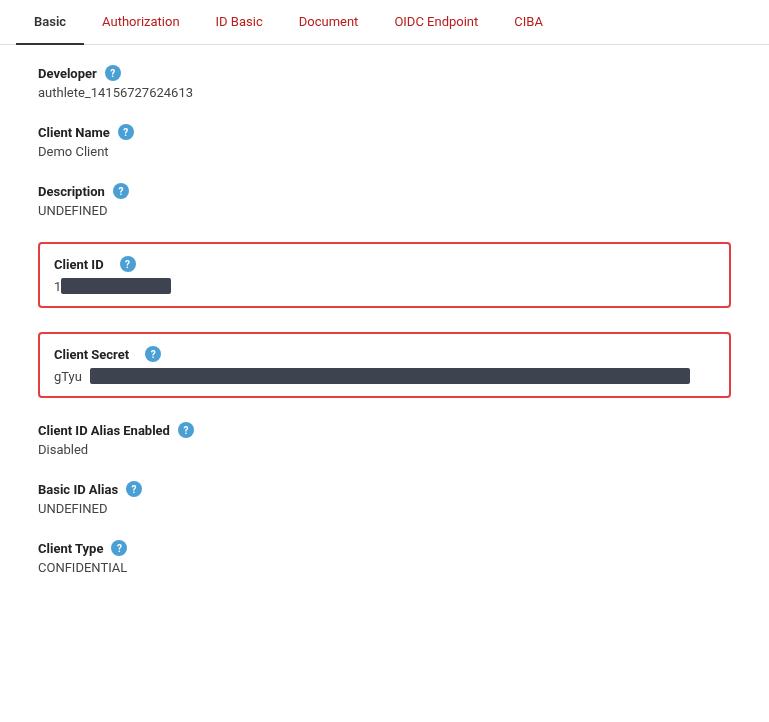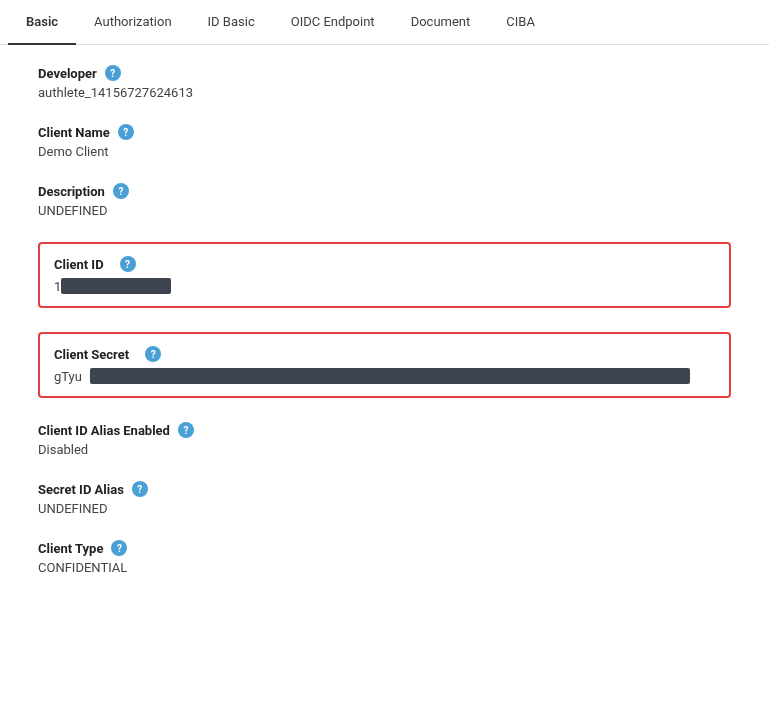--- a/index.html
+++ b/index.html
@@ -13,28 +13,28 @@
       background: #fff;
       color: #333;
       width: 769px;
       min-height: 722px;
       font-size: 14px;
     }
 
     .tabs {
       display: flex;
       border-bottom: 1px solid #ddd;
-      padding: 0 8px;
+      padding: 0 16px;
       background: #fff;
     }
 
     .tab {
       padding: 14px 18px;
       cursor: pointer;
-      color: #404040;
+      color: #b91c1c;
       font-size: 13px;
       border-bottom: 2px solid transparent;
       margin-bottom: -1px;
       white-space: nowrap;
     }
 
     .tab.active {
       color: #333;
       font-weight: 600;
       border-bottom: 2px solid #333;
@@ -123,24 +123,24 @@
   <div class="tab active">
     <span>Basic</span>
   </div>
   <div class="tab">
     <span>Authorization</span>
   </div>
   <div class="tab">
     <span>ID Basic</span>
   </div>
   <div class="tab">
+    <span>Document</span>
+  </div>
+  <div class="tab">
     <span>OIDC Endpoint</span>
-  </div>
-  <div class="tab">
-    <span>Document</span>
   </div>
   <div class="tab">
     <span>CIBA</span>
   </div>
 </div>
 
 <div class="content">
 
   <div class="field-section">
     <div class="field-label">
@@ -191,21 +191,21 @@
   <div class="field-section">
     <div class="field-label">
       <span>Client ID Alias Enabled</span>
       <span class="help-icon">?</span>
     </div>
     <div class="field-value">Disabled</div>
   </div>
 
   <div class="field-section">
     <div class="field-label">
-      <span>Secret ID Alias</span>
+      <span>Basic ID Alias</span>
       <span class="help-icon">?</span>
     </div>
     <div class="field-value">UNDEFINED</div>
   </div>
 
   <div class="field-section">
     <div class="field-label">
       <span>Client Type</span>
       <span class="help-icon">?</span>
     </div>

